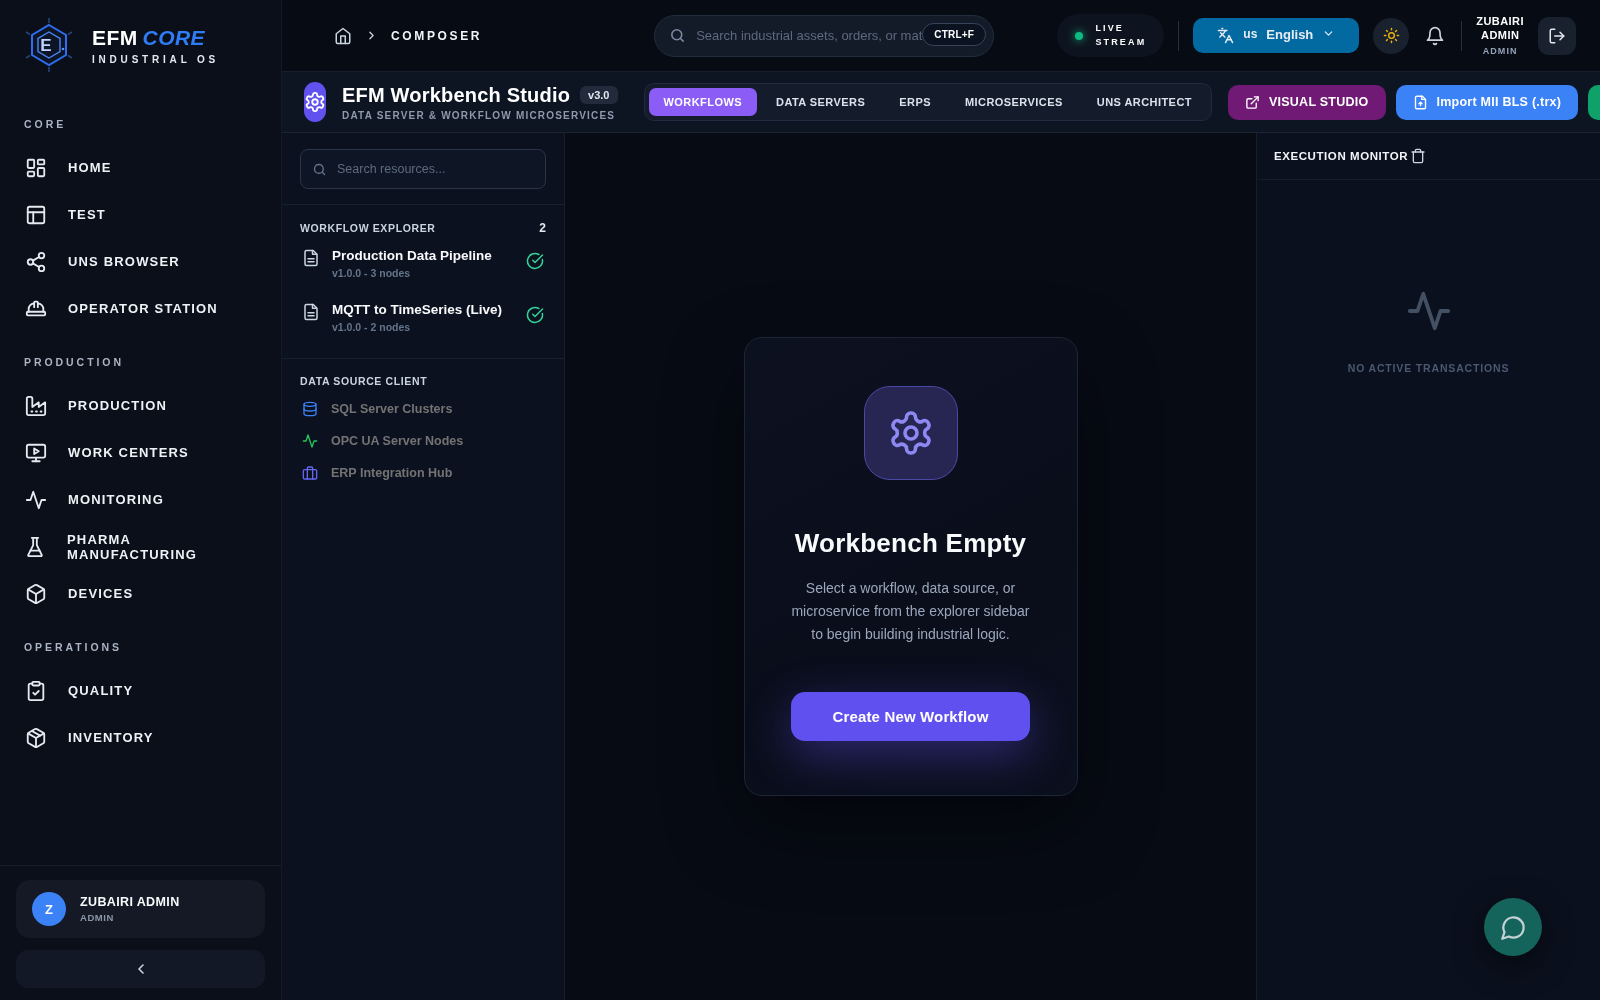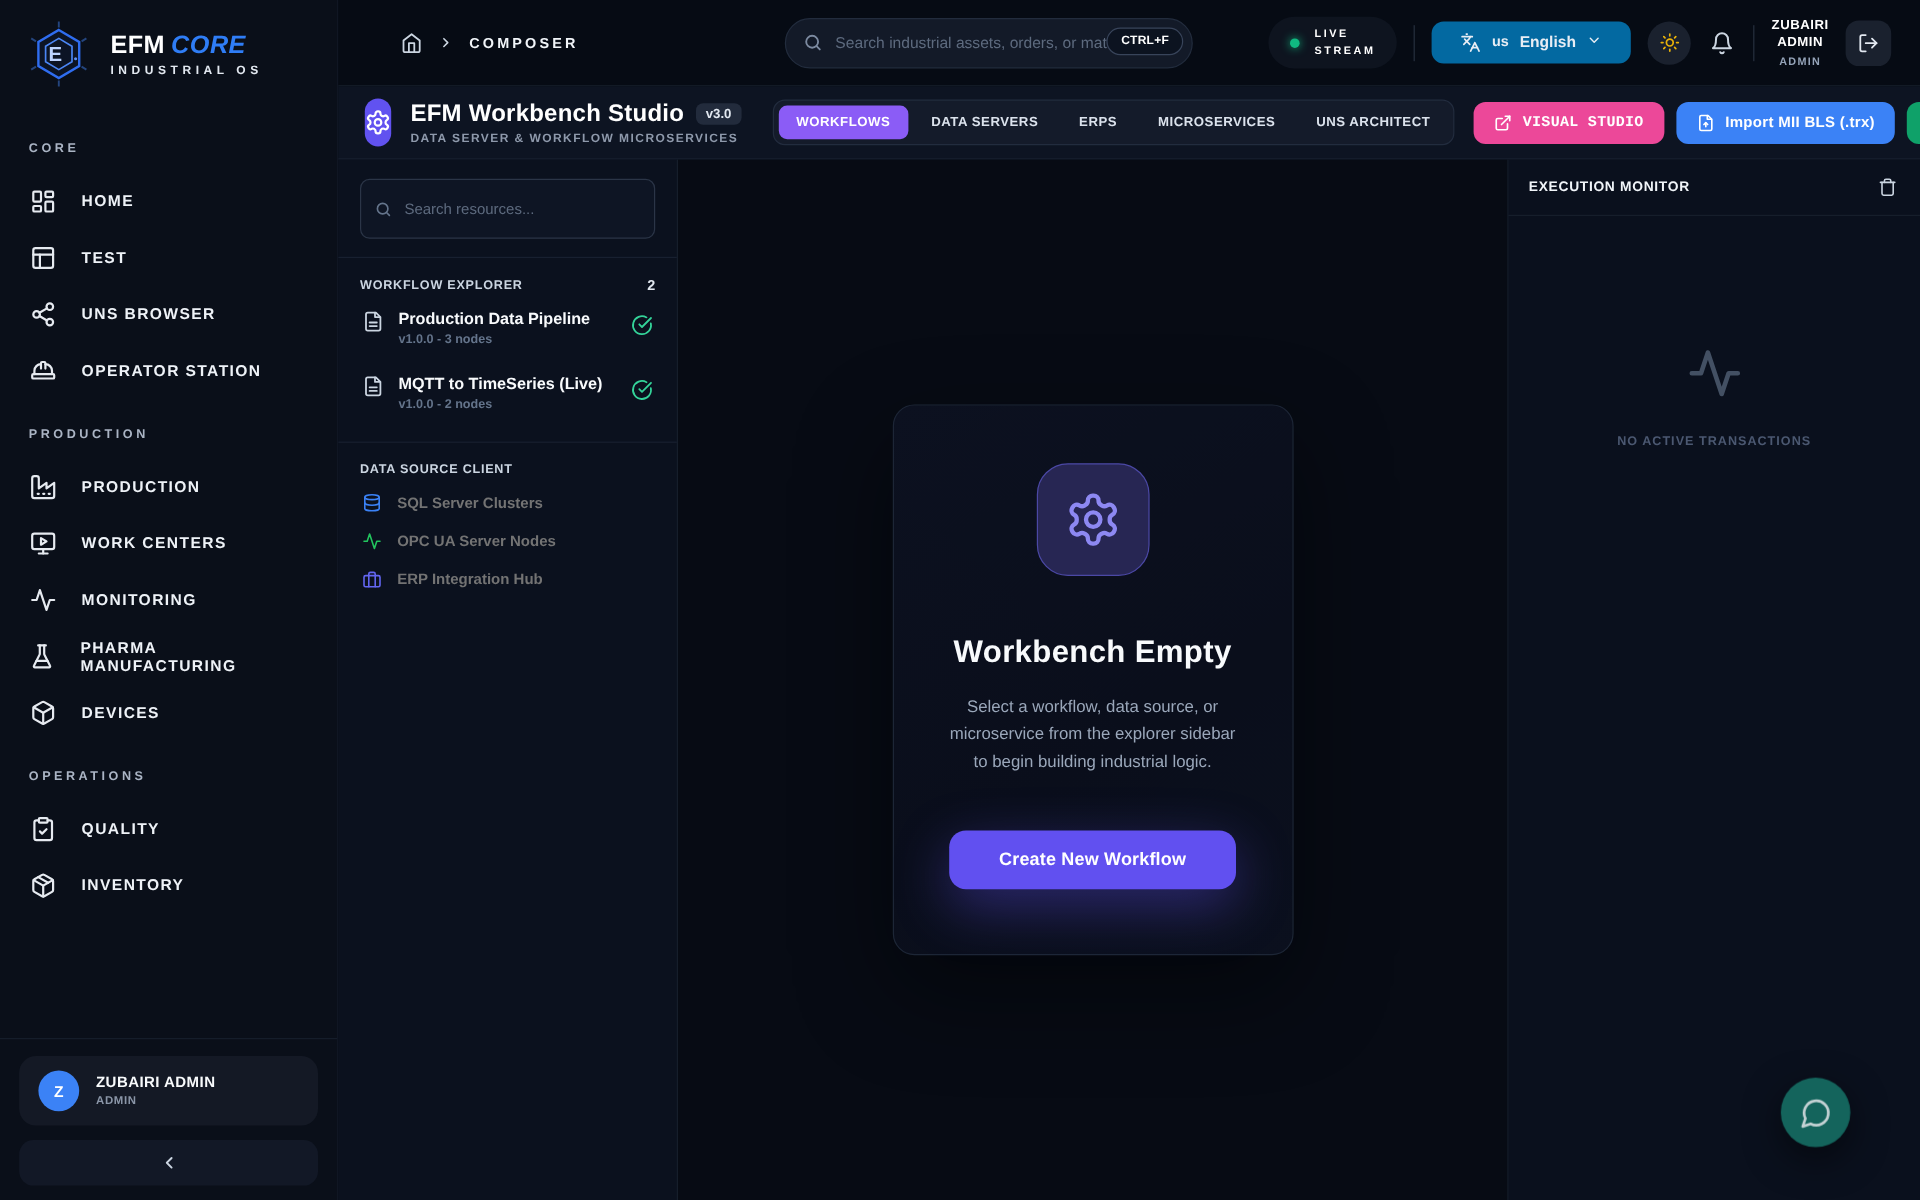--- a/index.html
+++ b/index.html
@@ -63,30 +63,30 @@
   .wb-titleblock{ white-space:nowrap; }
   .wb-title-row{ display:flex; align-items:center; gap:10px; }
   .wb-title{ font-size:20px; font-weight:800; color:#fff; letter-spacing:.01em; }
   .wb-version{ background:#222b3c; border-radius:6px; padding:3px 8px; font-size:11px; font-weight:800; color:#e2e8f0; }
   .wb-subtitle{ font-size:10px; font-weight:600; letter-spacing:.12em; color:#8e99ab; margin-top:3px; }
   .wb-tabs{ display:flex; gap:4px; background:#141b2a; border:1px solid #222c3e; border-radius:10px; padding:4px; margin-left:10px; }
   .wb-tab{ padding:8px 15px; font-size:11px; font-weight:800; letter-spacing:.04em; color:#dbe2ec; border-radius:7px; cursor:pointer; white-space:nowrap; }
   .wb-tab.active{ background:#8b5cf6; color:#fff; }
   .wb-actions{ margin-left:auto; display:flex; gap:10px; }
   .btn{ display:flex; align-items:center; gap:9px; border:none; border-radius:10px; padding:10px 17px; font-family:inherit; font-size:12.5px; font-weight:800; color:#fff; cursor:pointer; white-space:nowrap; letter-spacing:.02em; }
-  .btn-purple{ background:#ec4899;font-family:Liberation Mono, monospace; }
+  .btn-purple{ background:#701a75; }
   .btn-blue{ background:#3b82f6; }
   .btn-green{ background:#0fa169; }
 
   
   .content-row{ flex:1; display:flex; min-height:0; }
 
   
   .explorer{ width:283px; min-width:283px; background:#0b111e; border-right:1px solid #161e2b; padding:16px 18px; }
-  .res-search{ display:flex; align-items:center; gap:10px; height:50px; border:1px solid #2b3547; border-radius:8px; padding:0 11px; color:#64748b; background:#0e1524; }
+  .res-search{ display:flex; align-items:center; gap:10px; height:40px; border:1px solid #2b3547; border-radius:8px; padding:0 11px; color:#64748b; background:#0e1524; }
   .res-search input{ flex:1; background:transparent; border:none; outline:none; color:#cbd5e1; font-size:12.5px; font-family:inherit; }
   .res-search input::placeholder{ color:#5d6a7e; }
   .exp-divider{ border-bottom:1px solid #182030; margin:15px -18px 0; }
   .section-head{ display:flex; align-items:center; justify-content:space-between; margin-top:16px; }
   .section-label{ font-size:10.5px; font-weight:800; letter-spacing:.06em; color:#cbd5e1; }
   .section-count{ font-size:12px; font-weight:700; color:#e2e8f0; }
   .wf-item{ display:flex; align-items:flex-start; gap:12px; padding:13px 2px 10px; cursor:pointer; }
   .wf-item .fico{ color:#cbd5e1; margin-top:1px; }
   .wf-title{ font-size:13.5px; font-weight:800; color:#f8fafc; }
   .wf-meta{ font-size:10.5px; font-weight:600; color:#64748b; margin-top:4px; }
@@ -97,21 +97,21 @@
   
   .canvas{ flex:1; background:#070b14; display:flex; align-items:center; justify-content:center; position:relative; min-width:0; }
   .empty-card{ width:334px; min-height:424px; border-radius:18px; border:1px solid #1d2636; background:linear-gradient(150deg,#0c1120 0%,#0a0e1b 60%,#0b101e 100%); box-shadow:0 30px 80px rgba(0,0,0,.45); display:flex; flex-direction:column; align-items:center; padding:48px 46px 54px; }
   .empty-gear{ width:94px; height:94px; border-radius:26px; background:#272653; border:1px solid #4b48a5; display:flex; align-items:center; justify-content:center; color:#8d88f2; }
   .empty-title{ font-size:26px; font-weight:800; color:#f8fafc; margin-top:48px; letter-spacing:.01em; }
   .empty-desc{ font-size:14px; color:#9aa7ba; line-height:1.65; text-align:center; margin-top:18px; max-width:300px; }
   .cta-btn{ margin-top:46px; background:#6150f0; border:none; border-radius:14px; padding:16px 42px; font-family:inherit; font-size:15px; font-weight:800; color:#fff; cursor:pointer; box-shadow:0 14px 45px rgba(97,80,240,.40); letter-spacing:.01em; }
 
   
   .monitor{ width:344px; min-width:344px; background:#0a101d; border-left:1px solid #161e2b; display:flex; flex-direction:column; }
-  .monitor-head{ height:47px; min-height:47px; display:flex; align-items:center; justify-content:space-between; padding:0 17px; border-bottom:1px solid #161e2b; }
+  .monitor-head{ height:47px; min-height:47px; display:flex; align-items:center; padding:0 17px; border-bottom:1px solid #161e2b; }
   .monitor-title{ font-size:11.5px; font-weight:800; letter-spacing:.05em; color:#f1f5f9; }
   .trash-btn{ color:#cbd5e1; cursor:pointer; padding:2px; }
   .monitor-empty{ display:flex; flex-direction:column; align-items:center; padding-top:108px; color:#435063; }
   .monitor-empty-text{ margin-top:28px; font-size:10.5px; font-weight:800; letter-spacing:.08em; color:#4b5871; }
 
   
   .chat-fab{ position:fixed; right:58px; bottom:44px; width:58px; height:58px; border-radius:50%; background:#14645c; display:flex; align-items:center; justify-content:center; color:#c4d2d4; cursor:pointer; box-shadow:0 10px 30px rgba(0,0,0,.5); }
 </style>
 </head>
 <body>

